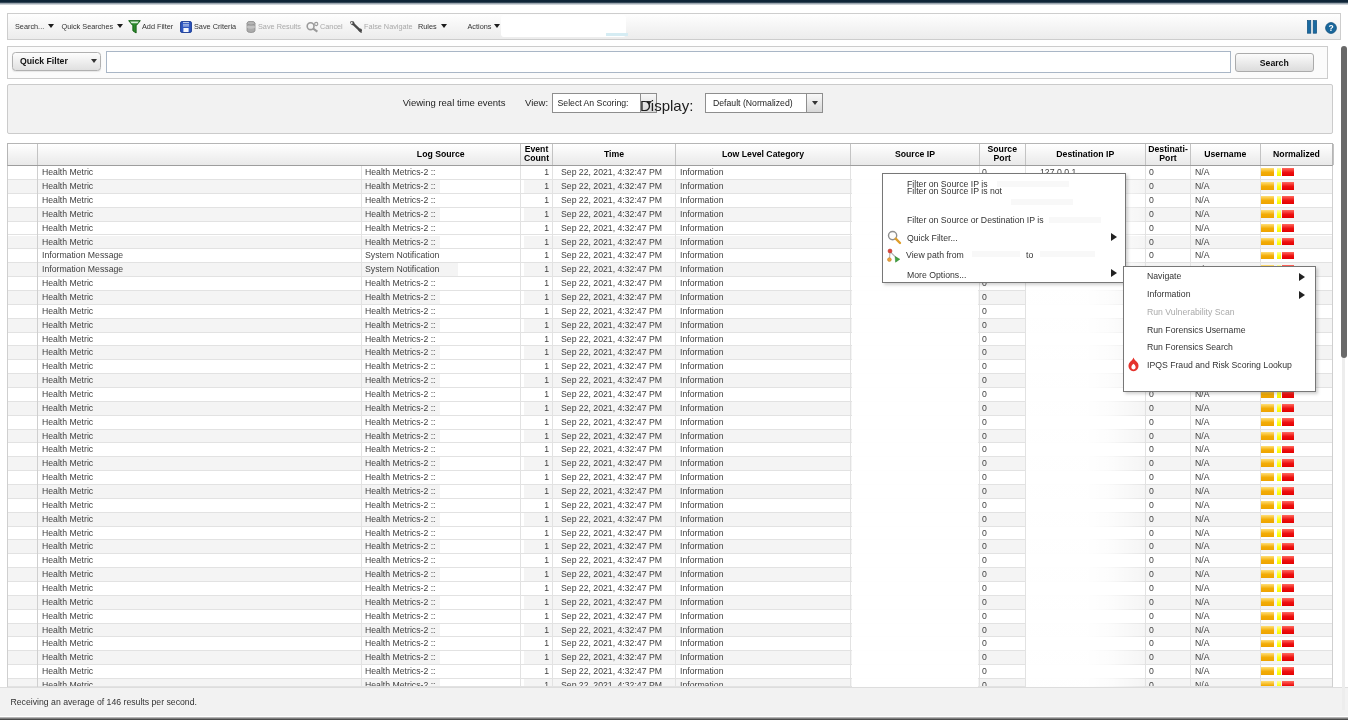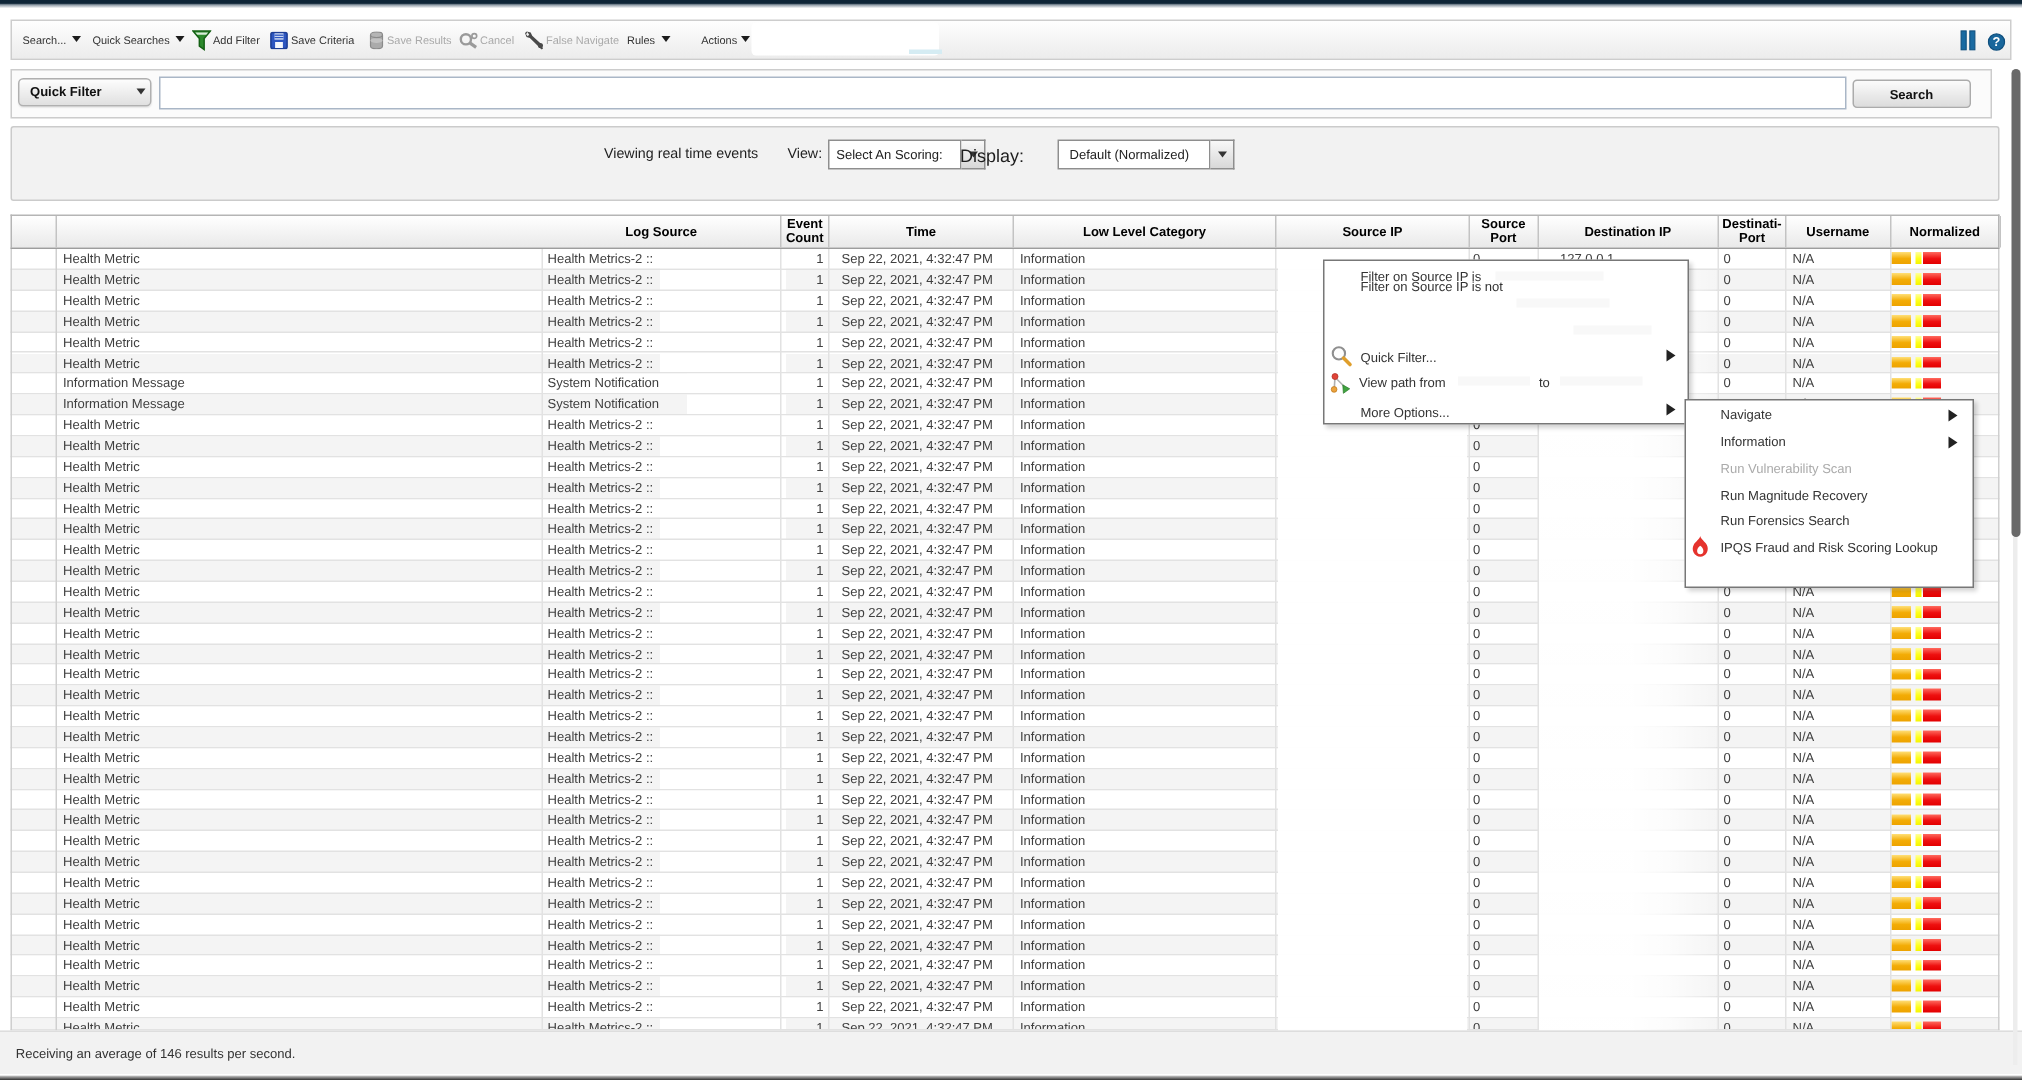--- a/index.html
+++ b/index.html
@@ -75,21 +75,21 @@
 <div class="abs" style="left:20px;top:51.8px;height:19.4px;line-height:19.4px;font-size:8.7px;font-weight:bold;color:#111">Quick Filter</div>
 <span class="caret" style="left:91px;top:58.8px;border-top-color:#333"></span>
 <div class="abs" style="left:106px;top:51px;width:1124.5px;height:21.5px;background:#fff;border:1px solid #a9b6c6"></div>
 <div class="abs" style="left:1235px;top:52.5px;width:78.5px;height:19.5px;border:1px solid #ababab;border-radius:3px;background:linear-gradient(#fbfbfb,#dcdcdc);text-align:center;line-height:19.5px;font-size:8.7px;font-weight:bold;color:#111">Search</div>
 <div class="abs" style="left:7px;top:84px;width:1326px;height:50px;background:#f2f2f2;border:1px solid #cbcbcb;border-radius:2px"></div>
 <div class="abs" style="left:402.7px;top:97px;font-size:9.5px;color:#1e1e1e">Viewing real time events</div>
 <div class="abs" style="left:525px;top:97px;font-size:9.5px;color:#1e1e1e">View:</div>
 <div class="abs" style="left:551.5px;top:93px;width:89.5px;height:20px;background:#fff;border:1px solid #8e8e8e;font-size:8.7px;color:#222;line-height:18.5px;padding-left:5px">Select An Scoring:</div>
 <div class="abs" style="left:641px;top:93px;width:16px;height:20px;background:linear-gradient(#f8f8f8,#d8d8d8);border:1px solid #8e8e8e;border-left:none"></div>
 <span class="caret" style="left:645.5px;top:101.3px;border-top-color:#333"></span>
-<div class="abs" style="left:640px;top:97px;font-size:12px;color:#1e1e1e">Display:</div>
+<div class="abs" style="left:640px;top:97px;font-size:15px;color:#1e1e1e">Display:</div>
 <div class="abs" style="left:705px;top:93px;width:102px;height:20px;background:#fff;border:1px solid #8e8e8e;font-size:8.7px;color:#222;line-height:18.5px;padding-left:7px">Default (Normalized)</div>
 <div class="abs" style="left:807px;top:93px;width:16px;height:20px;background:linear-gradient(#f8f8f8,#d8d8d8);border:1px solid #8e8e8e;border-left:none"></div>
 <span class="caret" style="left:811.5px;top:101.3px;border-top-color:#333"></span>
 <div class="row" style="top:166.2px;height:13.86px;background:#ffffff;overflow:hidden">
       <span class="cell" style="left:35px">Health Metric</span>
       <span class="cell" style="left:358px">Health Metrics-2 ::</span>
       <span class="cell" style="left:493px;width:49px;text-align:right">1</span>
       <span class="cell" style="left:554px">Sep 22, 2021, 4:32:47 PM</span>
       <span class="cell" style="left:673px">Information</span>
       <span class="cell" style="left:975px">0</span>
@@ -665,20 +665,21 @@
 <div class="hcell" style="left:1183px;width:69.5px">
         <span style="width:100%">Username</span>
       </div>
 <div class="hcell" style="left:1252.5px;width:73.0px">
         <span style="width:100%">Normalized</span>
       </div>
 </div>
 <div class="menu" style="left:882px;top:172.5px;width:244px;height:110px">
 <div class="mi" style="top:1.0px;height:18.33px;line-height:18.33px;padding-left:24px">Filter on Source IP is</div>
 <div class="mi" style="top:8px;height:18.33px;line-height:18.33px;padding-left:24px">Filter on Source IP is not</div>
+<div class="mi" style="top:37.66px;height:18.33px;line-height:18.33px;padding-left:24px">Filter on Source or Destination IP is</div>
 <div class="mi" style="top:55px;height:18.33px;line-height:18.33px;padding-left:24px">Quick Filter...</div>
 <div class="mi" style="top:92.64999999999999px;height:18.33px;line-height:18.33px;padding-left:24px">More Options...</div>
 <div class="abs" style="left:114px;top:7.0px;width:72px;height:6px;background:#f8f8f8"></div>
 <div class="abs" style="left:128px;top:25.33px;width:62px;height:6px;background:#f8f8f8"></div>
 <div class="abs" style="left:166px;top:43.66px;width:52px;height:6px;background:#f8f8f8"></div>
 </div>
 <div class="abs" style="left:906px;top:249.7px;font-size:8.7px;color:#333;z-index:31">View path from</div>
 <div class="abs" style="left:1026px;top:249.7px;font-size:8.7px;color:#333;z-index:31">to</div>
 <div class="abs" style="z-index:31;left:972px;top:251px;width:48px;height:6px;background:#f8f8f8"></div>
 <div class="abs" style="z-index:31;left:1040px;top:251px;width:55px;height:6px;background:#f8f8f8"></div>
@@ -694,21 +695,21 @@
 <path d="M9.2 8.6 l4.6 2.6 -4.2 3 z" fill="#3fa33f" stroke="#2b7d2b" stroke-width="0.5"></path>
     </svg>
 <span class="arr" style="left:1111px;top:232.6px;z-index:31"></span>
 <span class="arr" style="left:1111px;top:269.2px;z-index:31"></span>
 <div class="menu" style="left:1122.5px;top:266.3px;width:193px;height:126px">
 <div class="mi" style="top:1.0px;height:17.8px;line-height:17.8px;padding-left:23.5px;color:#333">Navigate</div>
 <span class="arr" style="left:175px;top:5.6px"></span>
 <div class="mi" style="top:18.8px;height:17.8px;line-height:17.8px;padding-left:23.5px;color:#333">Information</div>
 <span class="arr" style="left:175px;top:23.4px"></span>
 <div class="mi" style="top:36.6px;height:17.8px;line-height:17.8px;padding-left:23.5px;color:#ababab">Run Vulnerability Scan</div>
-<div class="mi" style="top:54.400000000000006px;height:17.8px;line-height:17.8px;padding-left:23.5px;color:#333">Run Magnitude Recovery</div>
+<div class="mi" style="top:54.400000000000006px;height:17.8px;line-height:17.8px;padding-left:23.5px;color:#333">Run Forensics Username</div>
 <div class="mi" style="top:72.2px;height:17.8px;line-height:17.8px;padding-left:23.5px;color:#333">Run Forensics Search</div>
 <div class="mi" style="top:90.0px;height:17.8px;line-height:17.8px;padding-left:23.5px;color:#333">IPQS Fraud and Risk Scoring Lookup</div>
 </div>
 <svg class="abs" style="z-index:31;left:1126.5px;top:356.5px" width="13" height="15" viewBox="0 0 13 15">
 <path d="M6.5 0.4 C6.9 2.6 9.6 4 10.9 6.3 C11.7 7.8 11.7 9.7 11 11.2 C10.1 13.1 8.3 14.2 6.5 14.2 C4.7 14.2 2.9 13.1 2 11.2 C1.3 9.7 1.3 7.8 2.1 6.3 C3.4 4 6.1 2.6 6.5 0.4 Z M6.5 6.8 C7.7 7.7 8.6 8.8 8.6 10.3 C8.6 11.6 7.7 12.5 6.5 12.5 C5.3 12.5 4.4 11.6 4.4 10.3 C4.4 8.8 5.3 7.7 6.5 6.8 Z" fill="#e5332d" fill-rule="evenodd"></path>
     </svg>
 <div class="abs" style="left:0;top:687.3px;width:1348px;height:29.200000000000045px;background:#f2f2f2;border-top:1px solid #ddd"></div>
 <div class="abs" style="left:10.5px;top:697px;font-size:8.7px;color:#333">Receiving an average of 146 results per second.</div>
 <div class="abs" style="left:0;top:716.5px;width:1348px;height:3.5px;background:linear-gradient(#cfcfcf,#3f3f3f 90%)"></div>
 <div class="abs" style="left:1340.5px;top:46px;width:6.2px;height:312px;background:#696969;border-radius:3px;z-index:40"></div>

